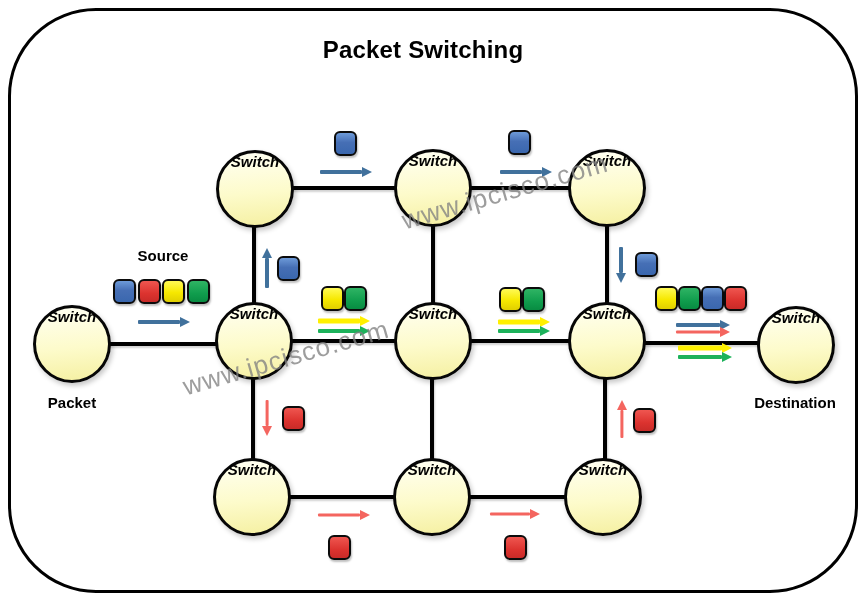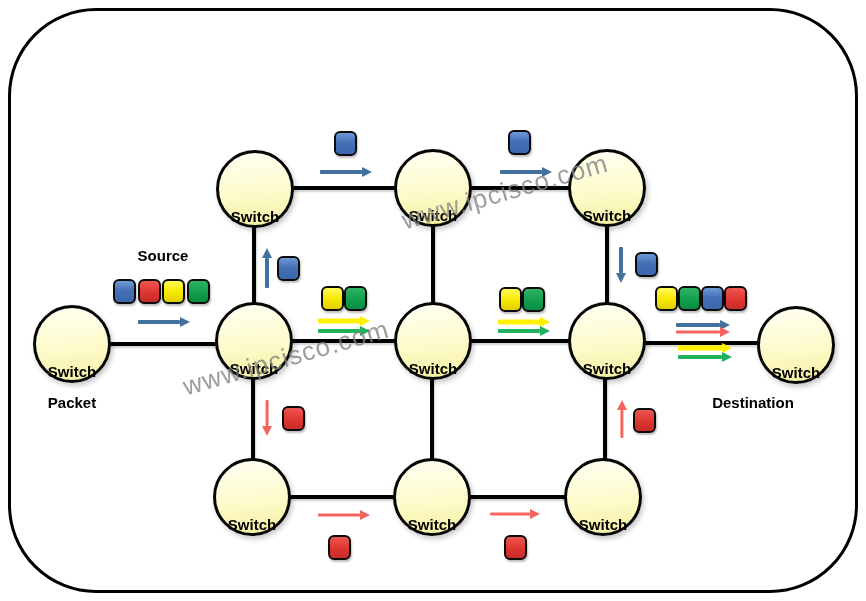--- a/index.html
+++ b/index.html
@@ -14,22 +14,22 @@
   .title{
     position:absolute;left:0;top:36px;width:846px;text-align:center;
     font-size:24px;font-weight:bold;color:#000;letter-spacing:0.2px;
   }
   .stage{position:absolute;left:0;top:0;width:866px;height:601px;}
   .link{position:absolute;background:#000;box-shadow:1px 2px 2px rgba(0,0,0,0.18);z-index:1;}
   .node{
     position:absolute;width:78px;height:78px;border-radius:50%;
     border:3.5px solid #060606;box-sizing:border-box;
     background:linear-gradient(175deg,#FFFFF2 0%,#FDFBCB 55%,#F5F0A2 100%);
-    display:flex;align-items:flex-end;justify-content:center;
-    box-shadow:2px 3px 5px rgba(0,0,0,0.22);z-index:3;
+    display:flex;align-items:flex-start;justify-content:center;
+    box-shadow:2px 3px 5px rgba(0,0,0,0.22);z-index:3;font-style:italic;
   }
   .node span{font-size:15px;font-weight:bold;color:#000;}
   .packet{
     position:absolute;width:23px;height:25px;border:2.6px solid #0b0b0b;border-radius:6px;
     box-sizing:border-box;box-shadow:1px 2px 2px rgba(0,0,0,0.25);z-index:2;
   }
   .packet.blue{background:linear-gradient(180deg,#6D9AD8 0%,#466FB5 45%,#3A67AE 100%);}
   .packet.red{background:linear-gradient(180deg,#EF5650 0%,#DC332F 60%,#C92B28 100%);}
   .packet.yellow{background:linear-gradient(180deg,#FFFA55 0%,#F6E800 55%,#E0CF00 100%);}
   .packet.green{background:linear-gradient(180deg,#2FB464 0%,#109D4D 60%,#088C42 100%);}
@@ -47,31 +47,32 @@
   .arrow.yellow .shaft{height:5px;background:#FFF000;}
   .arrow.yellow .head{border-left-color:#FFF000;}
   .arrow.green .shaft{height:4.2px;background:#1DB25B;}
   .arrow.green .head{border-left-color:#1DB25B;}
   .diagram-label{
     position:absolute;transform:translateX(-50%);font-size:15px;font-weight:bold;color:#000;z-index:4;
     white-space:nowrap;
   }
   .label-message{left:163px;top:247px;}
   .label-source{left:72px;top:394px;}
-  .label-destination{left:753px;top:394px;}
+  .label-destination{left:795px;top:394px;}
   .watermark{
     position:absolute;font-size:26px;color:rgba(130,130,130,0.78);letter-spacing:1px;
     white-space:nowrap;z-index:5;transform:translate(-50%,-50%) rotate(-16deg);
   }
 </style>
 </head>
 <body>
 
 <div id="canvas">
   <div class="frame"></div>
+  <div class="title">Packet Switching</div>
   <div class="stage">
       <div class="link" style="left: 72px; top: 342px; width: 182px; height: 4px;"></div>
       <div class="link" style="left: 254px; top: 339px; width: 179px; height: 4px;"></div>
       <div class="link" style="left: 433px; top: 339px; width: 174px; height: 4px;"></div>
       <div class="link" style="left: 607px; top: 341px; width: 189px; height: 4px;"></div>
       <div class="link" style="left: 255px; top: 186px; width: 178px; height: 4px;"></div>
       <div class="link" style="left: 433px; top: 186px; width: 174px; height: 4px;"></div>
       <div class="link" style="left: 252px; top: 495px; width: 180px; height: 4px;"></div>
       <div class="link" style="left: 432px; top: 495px; width: 171px; height: 4px;"></div>
       <div class="link" style="left: 252px; top: 189px; width: 4px; height: 152px;"></div>

